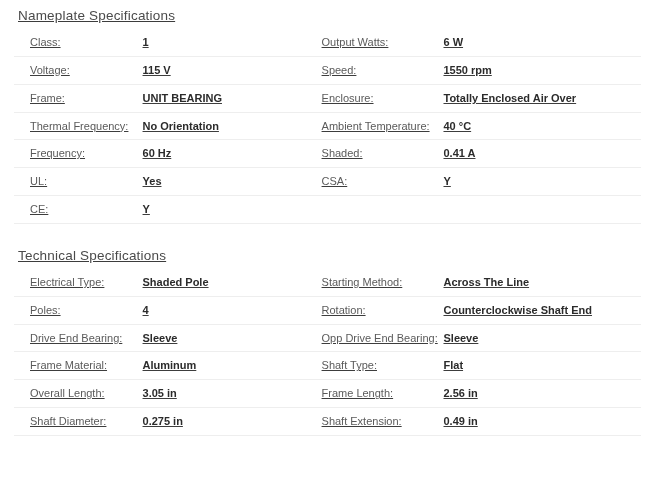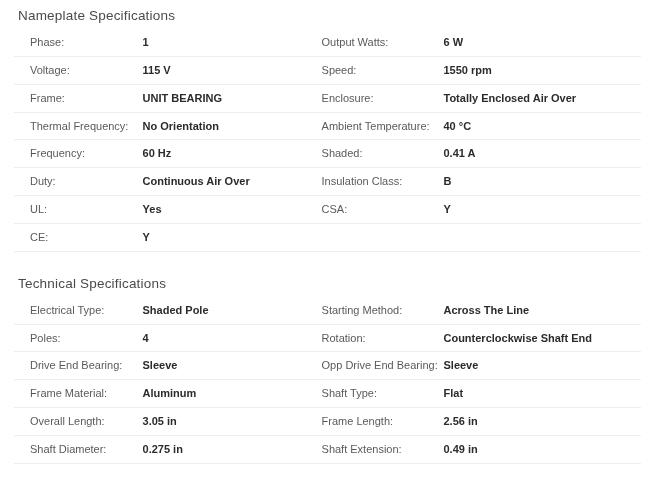--- a/index.html
+++ b/index.html
@@ -13,20 +13,21 @@
     font-family: "Liberation Sans", sans-serif;
     color: #3d3d3d;
     overflow: hidden;
   }
   .page {
     width: 655px;
     height: 500px;
     box-sizing: border-box;
     padding: 8px 14px 0 14px;
     position: relative;
+    text-decoration: underline;
   }
   .section-title {
     font-size: 13.5px;
     color: #4a4a4a;
     font-weight: 400;
     letter-spacing: 0.2px;
     margin: 0 0 6px 4px;
   }
   .section {
     margin-bottom: 14px;
@@ -75,21 +76,21 @@
     <h2 class="section-title">Nameplate Specifications</h2>
     <table class="spec-table">
       <colgroup>
         <col class="col-l1">
           <col class="col-v1">
           <col class="col-l2">
           <col class="col-v2">
       </colgroup>
       <tbody>
         <tr>
-          <td class="lbl">Phase:</td>
+          <td class="lbl">Class:</td>
           <td class="val">1</td>
           <td class="lbl">Output Watts:</td>
           <td class="val">6 W</td>
         </tr>
         <tr>
           <td class="lbl">Voltage:</td>
           <td class="val">115 V</td>
           <td class="lbl">Speed:</td>
           <td class="val">1550 rpm</td>
         </tr>
@@ -103,26 +104,20 @@
           <td class="lbl">Thermal Frequency:</td>
           <td class="val">No Orientation</td>
           <td class="lbl">Ambient Temperature:</td>
           <td class="val">40 °C</td>
         </tr>
         <tr>
           <td class="lbl">Frequency:</td>
           <td class="val">60 Hz</td>
           <td class="lbl">Shaded:</td>
           <td class="val">0.41 A</td>
-        </tr>
-        <tr>
-          <td class="lbl">Duty:</td>
-          <td class="val">Continuous Air Over</td>
-          <td class="lbl">Insulation Class:</td>
-          <td class="val">B</td>
         </tr>
         <tr>
           <td class="lbl">UL:</td>
           <td class="val">Yes</td>
           <td class="lbl">CSA:</td>
           <td class="val">Y</td>
         </tr>
         <tr>
           <td class="lbl">CE:</td>
           <td class="val">Y</td>

